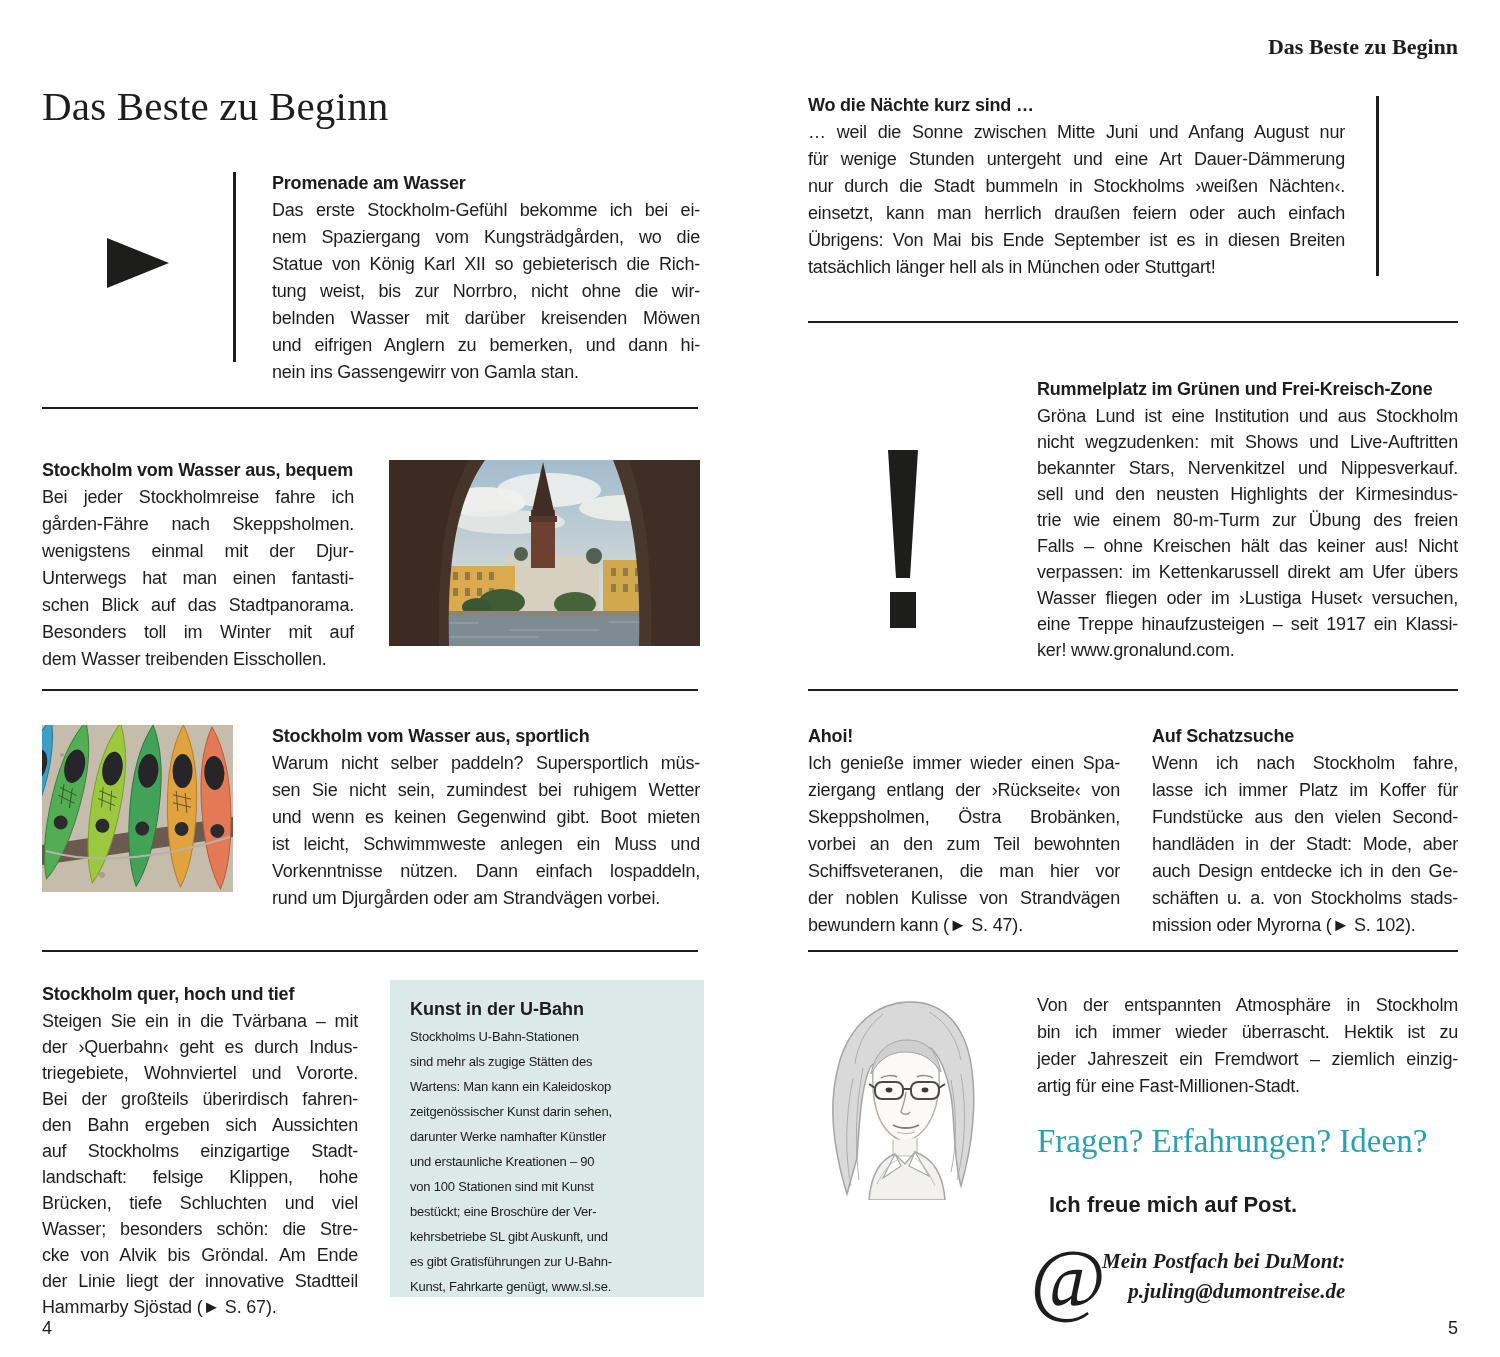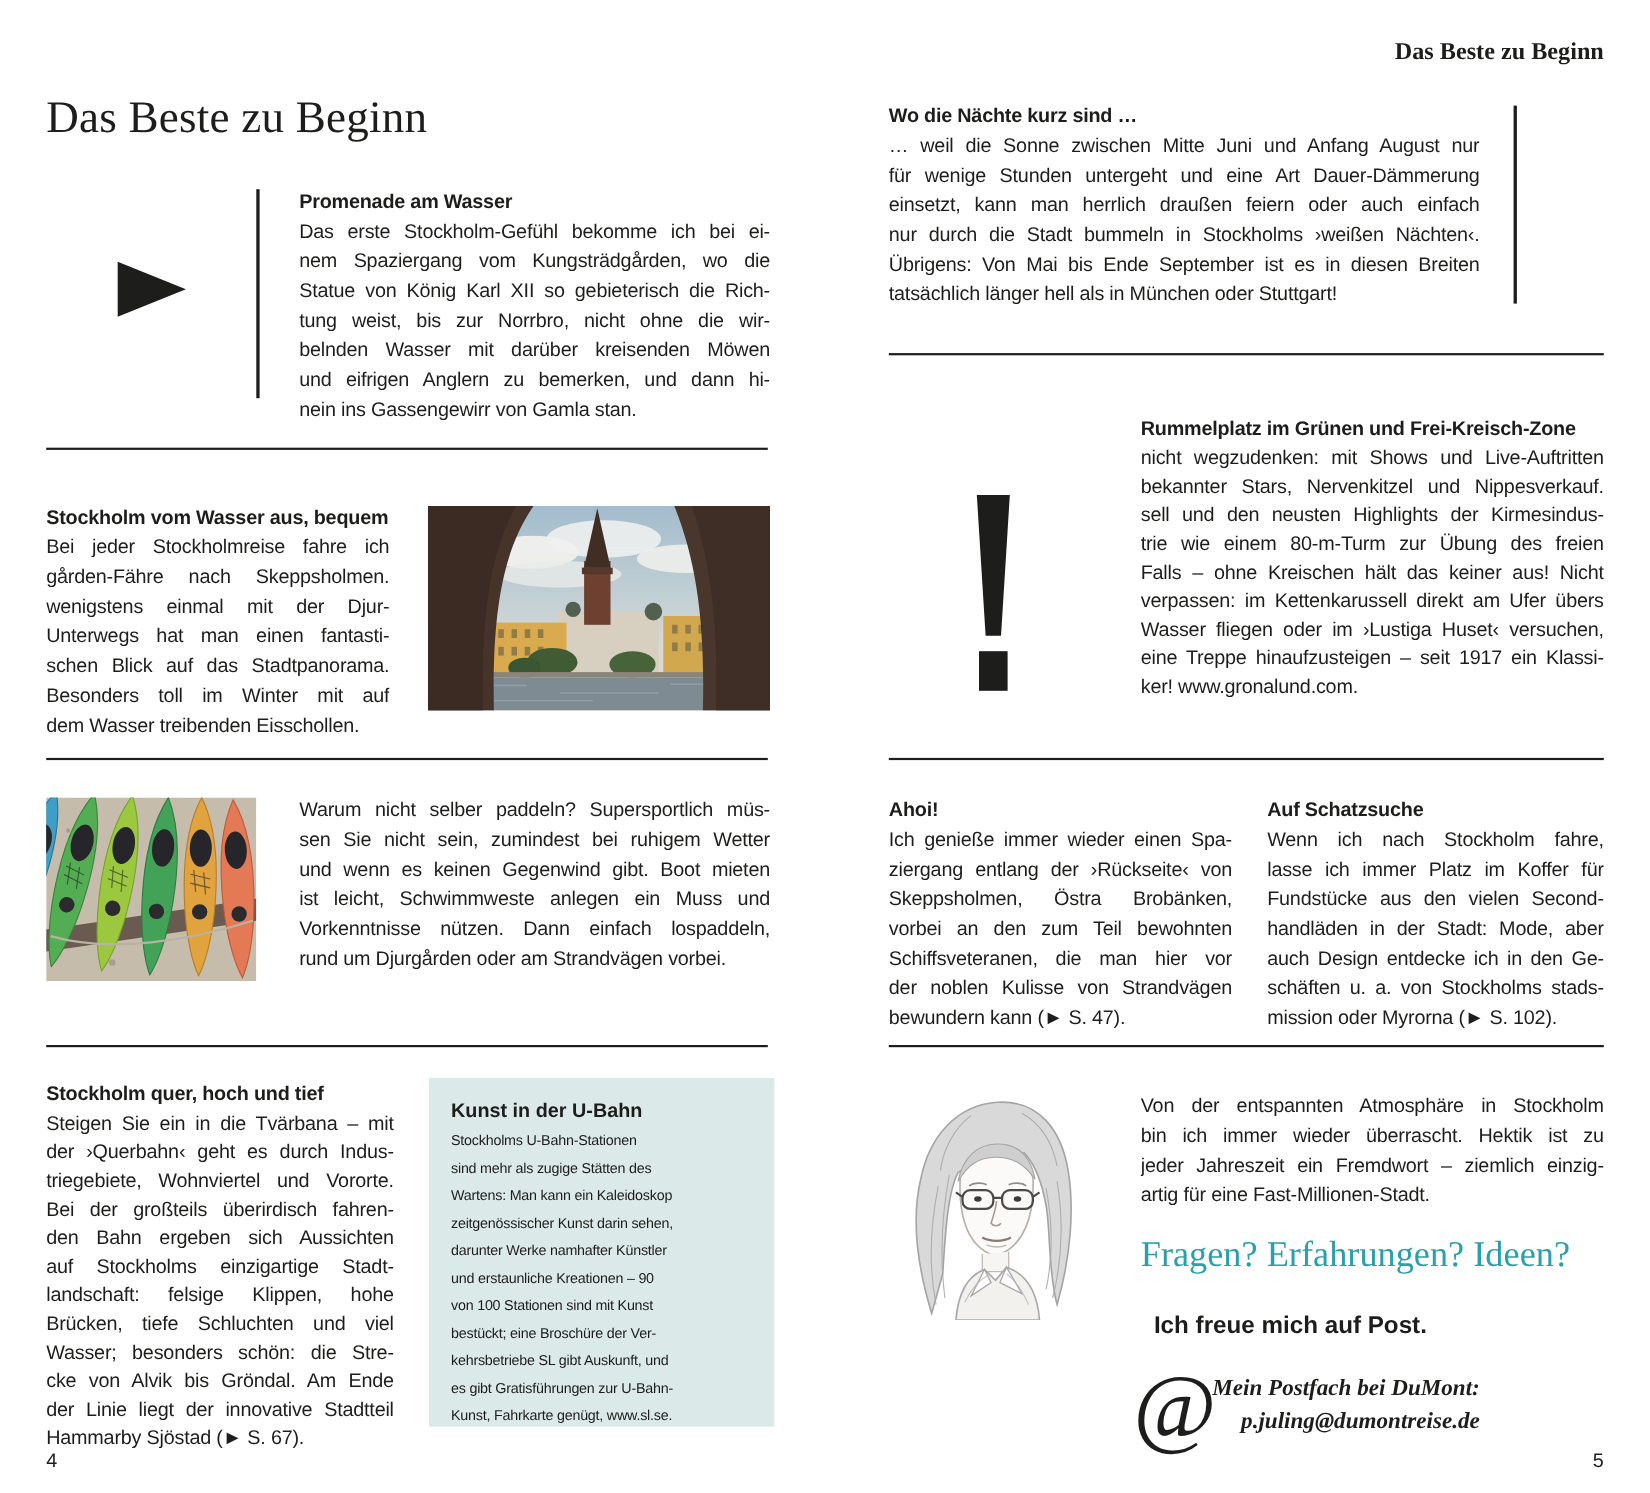--- a/index.html
+++ b/index.html
@@ -229,20 +229,21 @@
           <path d="M17,0 C30,25 33,60 31,95 C29,130 22,152 17,162 C12,152 5,130 3,95 C1,60 4,25 17,0 Z" fill="#e37a55" stroke="#bd5a3c" stroke-width="1"></path>
           <ellipse cx="17" cy="46" rx="10" ry="17" fill="#26262a"></ellipse>
           <circle cx="17" cy="104" r="7" fill="#2b2b2e"></circle>
         </g>
       </g>
       <path d="M4,126 C60,142 130,130 188,112" stroke="#b8b2a4" stroke-width="2" fill="none"></path>
     </svg>
   </div>
 
   <div class="abs body-txt" style="left:272px;top:723px;width:428px;">
+    <h2 class="shead">Stockholm vom Wasser aus, sportlich</h2>
     <div class="jlines" style="--lh:27px;">
         <div>Warum nicht selber paddeln? Supersportlich müs-</div>
         <div>sen Sie nicht sein, zumindest bei ruhigem Wetter</div>
         <div>und wenn es keinen Gegenwind gibt. Boot mieten</div>
         <div>ist leicht, Schwimmweste anlegen ein Muss und</div>
         <div>Vorkenntnisse nützen. Dann einfach lospaddeln,</div>
         <div class="last">rund um Djurgården oder am Strandvägen vorbei.</div>
       </div>
   </div>
 
@@ -285,40 +286,41 @@
 
   <div class="abs pagenum" style="left:42px;top:1318px;">4</div>
 
   <h2 class="running-header abs" style="left:1000px;top:34px;width:458px;">Das Beste zu Beginn</h2>
 
   <div class="abs body-txt" style="left:808px;top:92px;width:537px;">
     <h2 class="shead">Wo die Nächte kurz sind …</h2>
     <div class="jlines" style="--lh:27px;">
         <div>… weil die Sonne zwischen Mitte Juni und Anfang August nur</div>
         <div>für wenige Stunden untergeht und eine Art Dauer-Dämmerung</div>
+        <div>nur durch die Stadt bummeln in Stockholms ›weißen Nächten‹.</div>
         <div>einsetzt, kann man herrlich draußen feiern oder auch einfach</div>
-        <div>nur durch die Stadt bummeln in Stockholms ›weißen Nächten‹.</div>
         <div>Übrigens: Von Mai bis Ende September ist es in diesen Breiten</div>
         <div class="last">tatsächlich länger hell als in München oder Stuttgart!</div>
       </div>
   </div>
   <div class="vline" style="left:1376px;top:96px;height:180px;"></div>
 
   <div class="rule" style="left:808px;top:321px;width:650px;"></div>
 
   <div class="abs" style="left:886px;top:450px;">
     <svg width="34" height="180" viewBox="0 0 34 180">
       <polygon points="2,0 32,0 24,128 10,128" fill="#1d1d1b"></polygon>
       <rect x="4" y="142" width="26" height="36" fill="#1d1d1b"></rect>
     </svg>
   </div>
 
   <div class="abs body-txt" style="left:1037px;top:376px;width:421px;">
     <h2 class="shead">Rummelplatz im Grünen und Frei-Kreisch-Zone</h2>
     <div class="jlines" style="--lh:26px;">
+        <div>Gröna Lund ist eine Institution und aus Stockholm</div>
         <div>nicht wegzudenken: mit Shows und Live-Auftritten</div>
         <div>bekannter Stars, Nervenkitzel und Nippesverkauf.</div>
         <div>sell und den neusten Highlights der Kirmesindus-</div>
         <div>trie wie einem 80-m-Turm zur Übung des freien</div>
         <div>Falls – ohne Kreischen hält das keiner aus! Nicht</div>
         <div>verpassen: im Kettenkarussell direkt am Ufer übers</div>
         <div>Wasser fliegen oder im ›Lustiga Huset‹ versuchen,</div>
         <div>eine Treppe hinaufzusteigen – seit 1917 ein Klassi-</div>
         <div class="last">ker! www.gronalund.com.</div>
       </div>

